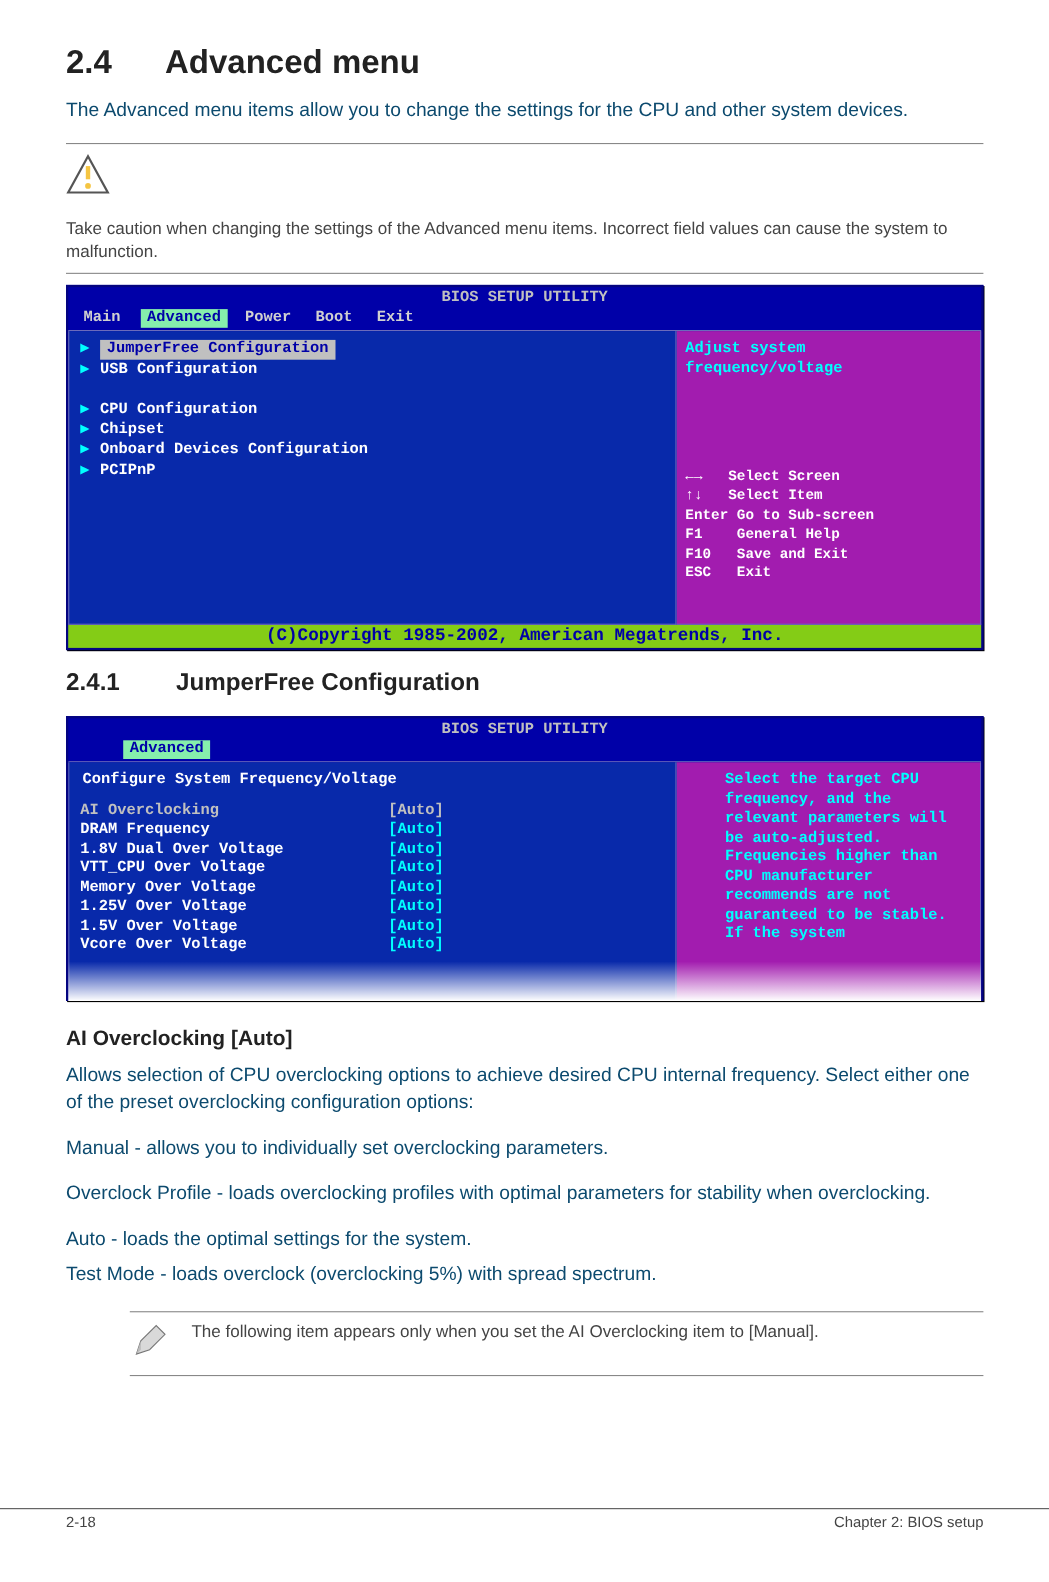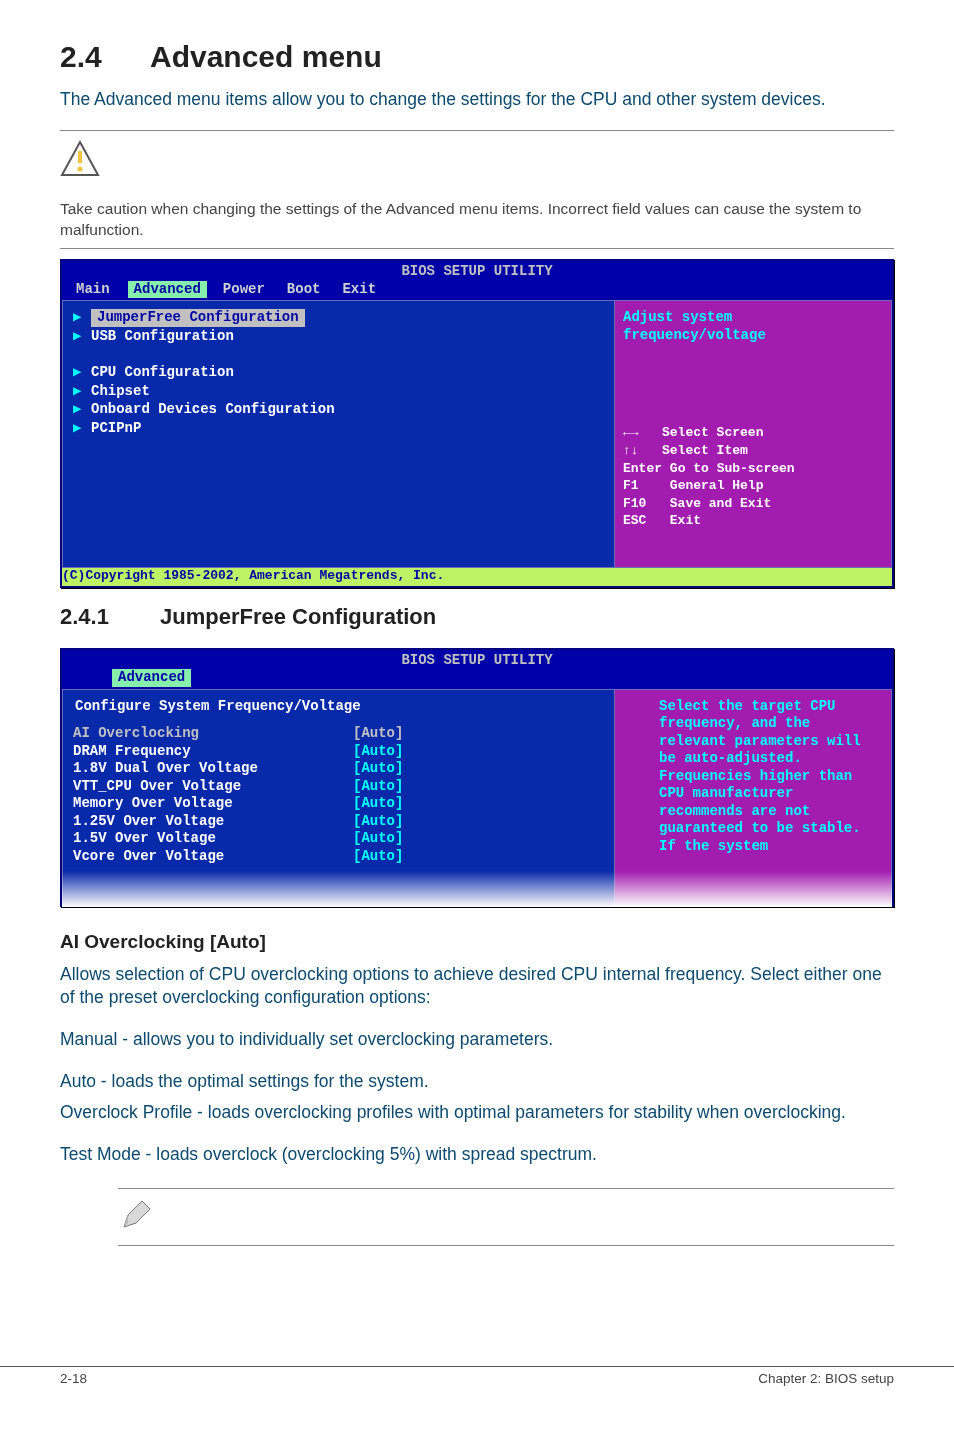--- a/index.html
+++ b/index.html
@@ -127,25 +127,25 @@
   }
   .help-keys {
     color: #fff;
     margin-top: 80px;
     font-weight: bold;
     font-size: 13px;
     line-height: 1.35;
   }
   .hk-row { white-space: pre; }
   .bios-copy {
-    background: #bef264;
+    background: #84cc16;
     color: #0000a8;
-    text-align: left;
-    font-weight: bold;
-    font-size: 13px;
+    text-align: center;
+    font-weight: bold;
+    font-size: 16px;
     padding: 0 0 1px 0;
   }
   
   .bios2 {
     font-family: "Courier New", monospace;
     font-size: 14px;
     line-height: 1.25;
     background: #0000a8;
     color: #fff;
     border: 2px solid #040480;
@@ -346,33 +346,34 @@
         </div>
       </div>
       <div class="fade"></div>
     </div>
   </div>
 
   <h3 class="item-head">AI Overclocking [Auto]</h3>
 
   <p class="body-text">Allows selection of CPU overclocking options to achieve desired CPU internal frequency. Select either one of the preset overclocking configuration options:</p>
   <p class="body-text">Manual - allows you to individually set overclocking parameters.</p>
+  <p class="body-text">Overclock Profile - loads overclocking profiles with optimal parameters for stability when overclocking.</p>
   <p class="body-text" style="margin-bottom:8px;">Auto - loads the optimal settings for the system.</p>
-  <p class="body-text">Overclock Profile - loads overclocking profiles with optimal parameters for stability when overclocking.</p>
   <p class="body-text">Test Mode - loads overclock (overclocking 5%) with spread spectrum.</p>
 
   <div class="pencil-note">
     <hr class="hr-thin">
     <div class="inner">
       <div>
         <svg width="36" height="36" viewBox="0 0 36 36">
           <polygon points="6,30 10,18 24,4 32,12 18,26" fill="#d9d9d9" stroke="#777" stroke-width="1"></polygon>
           <polygon points="6,30 10,26 10,18" fill="#bbb"></polygon>
         </svg>
       </div>
+      <div class="pn-text">The following item appears only when you set the AI Overclocking item to [Manual].</div>
     </div>
     <hr class="hr-thin">
   </div>
 
 </div>
 
 <div class="footer">
   <span>2-18</span>
   <span>Chapter 2: BIOS setup</span>
 </div>

